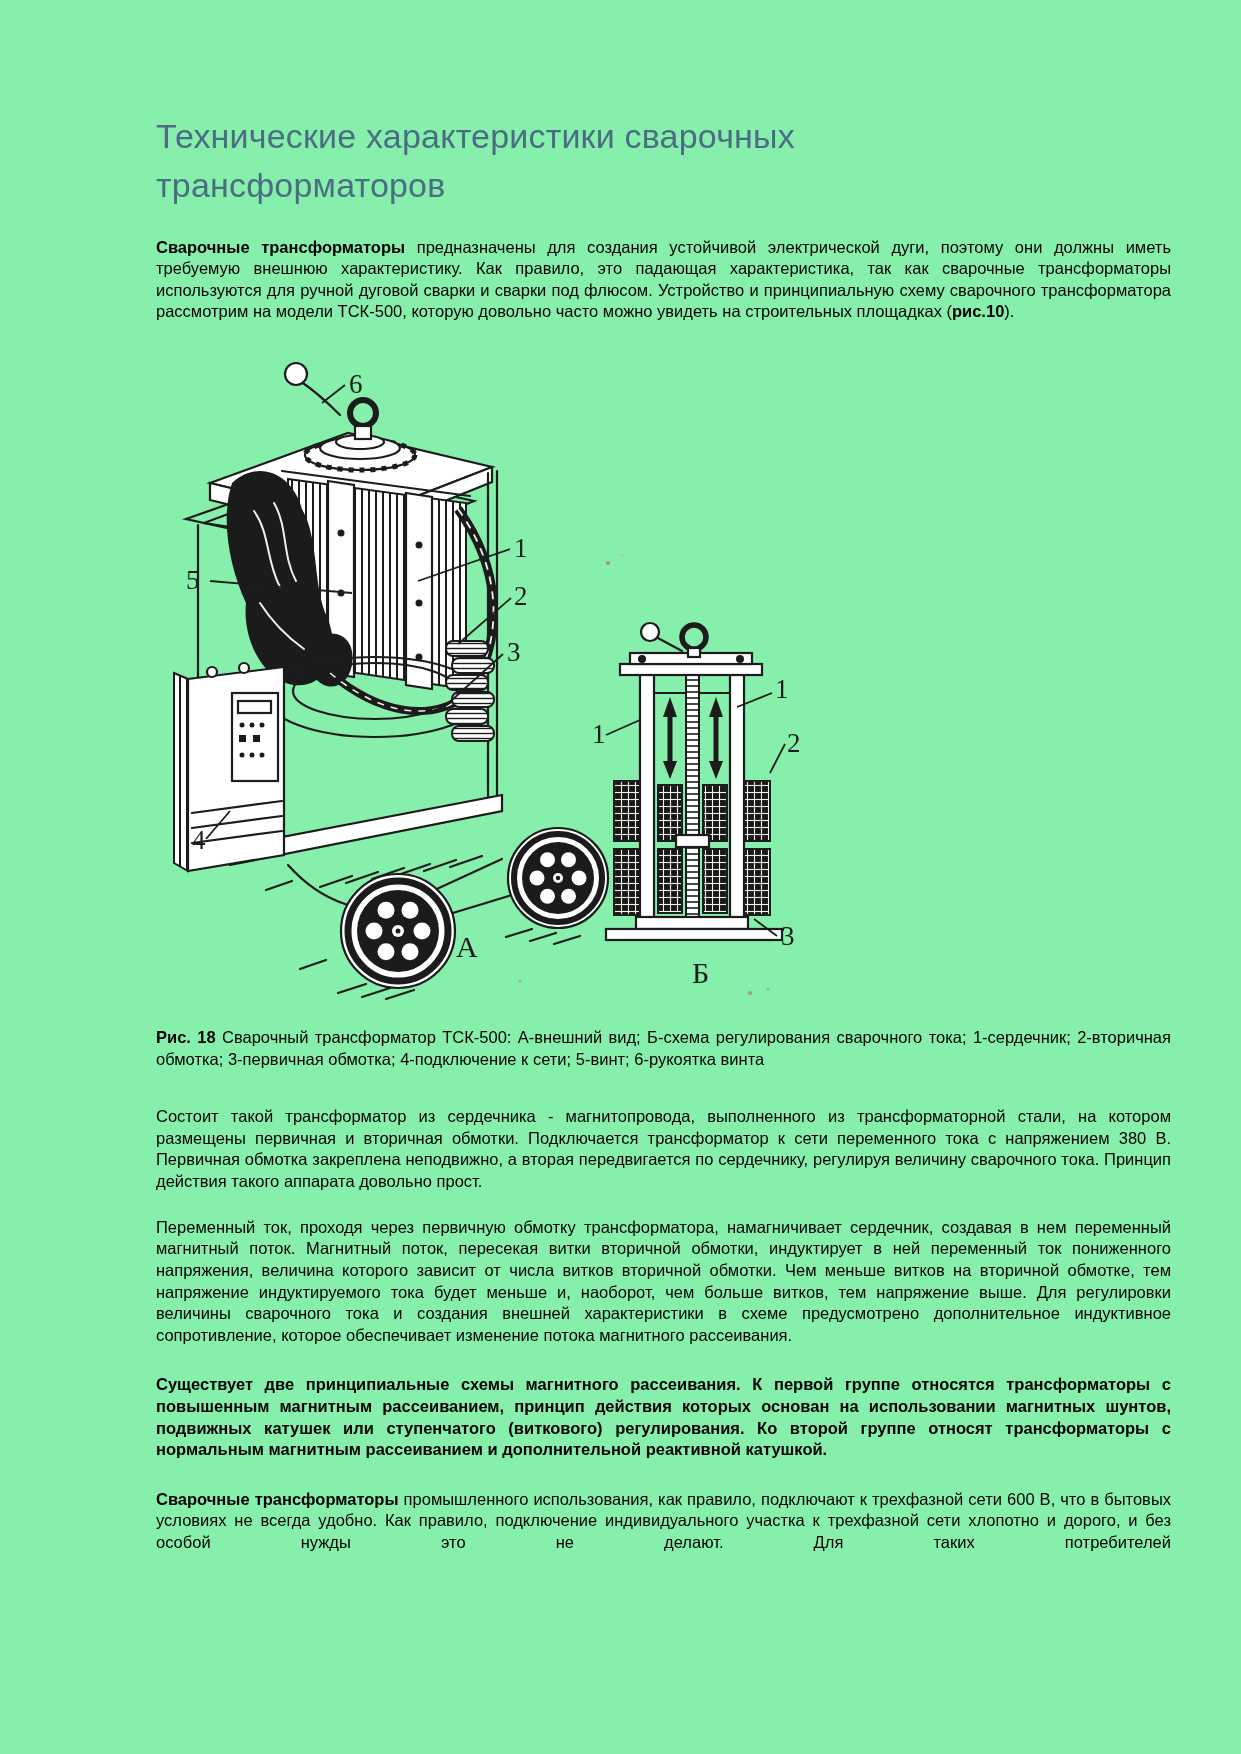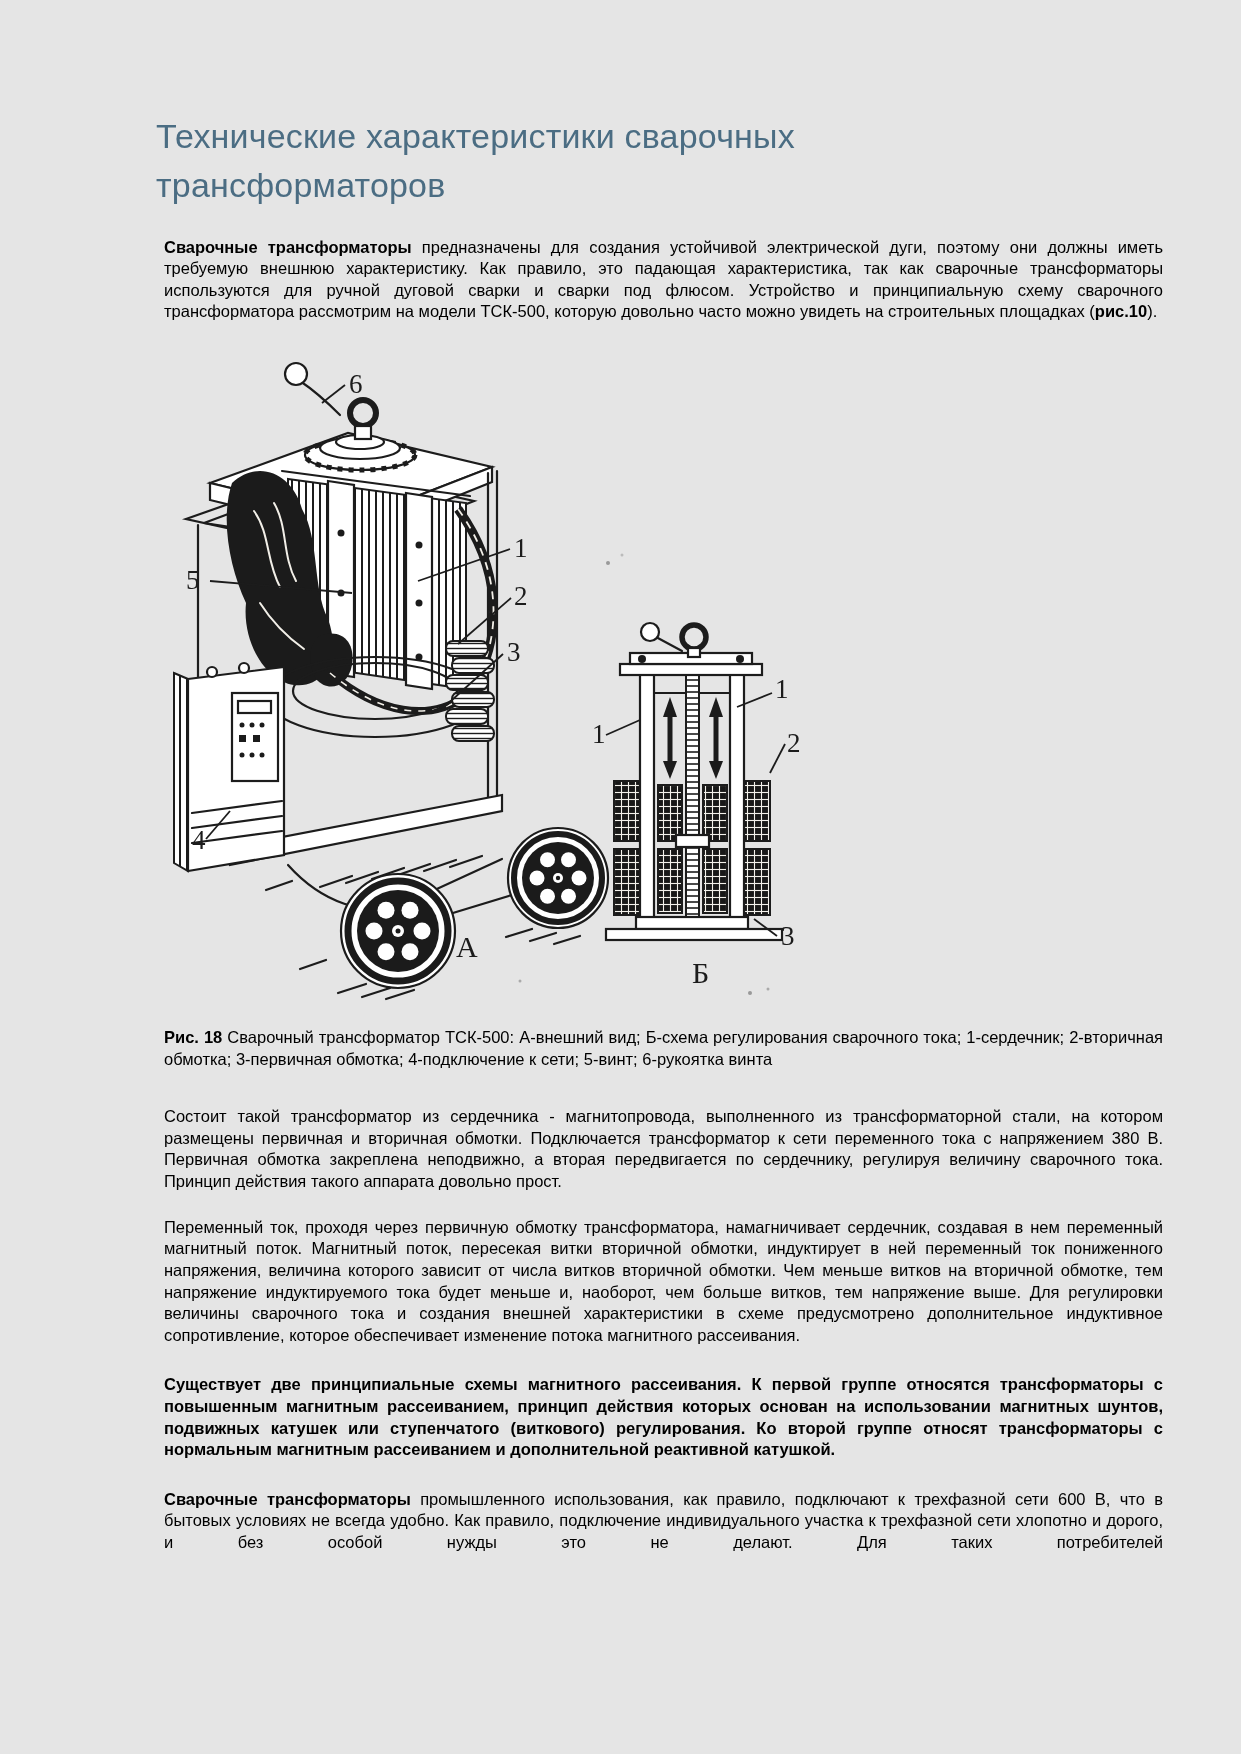--- a/index.html
+++ b/index.html
@@ -1,35 +1,35 @@
 <!DOCTYPE html>
 <html lang="ru"><head>
 <meta charset="utf-8">
 <style>
   html,body { margin:0; padding:0; background:#ffffff; }
   .page {
     position:relative;
     width:1241px; height:1754px;
     box-sizing:border-box;
-    background:#e5e5e5;
+    background:#86efac;
     padding:112px 70px 0 156px;
     overflow:hidden;
     font-family:"Liberation Sans","DejaVu Sans",sans-serif;
     color:#000000;
   }
   h1.title {
     margin:0;
     max-width:800px;
     font-size:34px;
     font-weight:400;
     line-height:1.45;
     letter-spacing:0.2px;
   }
   .para {
-    margin:8px;
+    margin:0;
     font-size:16.5px;
     line-height:1.31;
     text-align:justify;
     color:#000000;
   }
   .para b { font-weight:700; }
   .p-intro      { margin-top:26px; }
   .figure       { margin:18px 0 0 14px; width:645px; height:660px; }
   .caption      { margin-top:26px; }
   .p-design     { margin-top:36px; }

